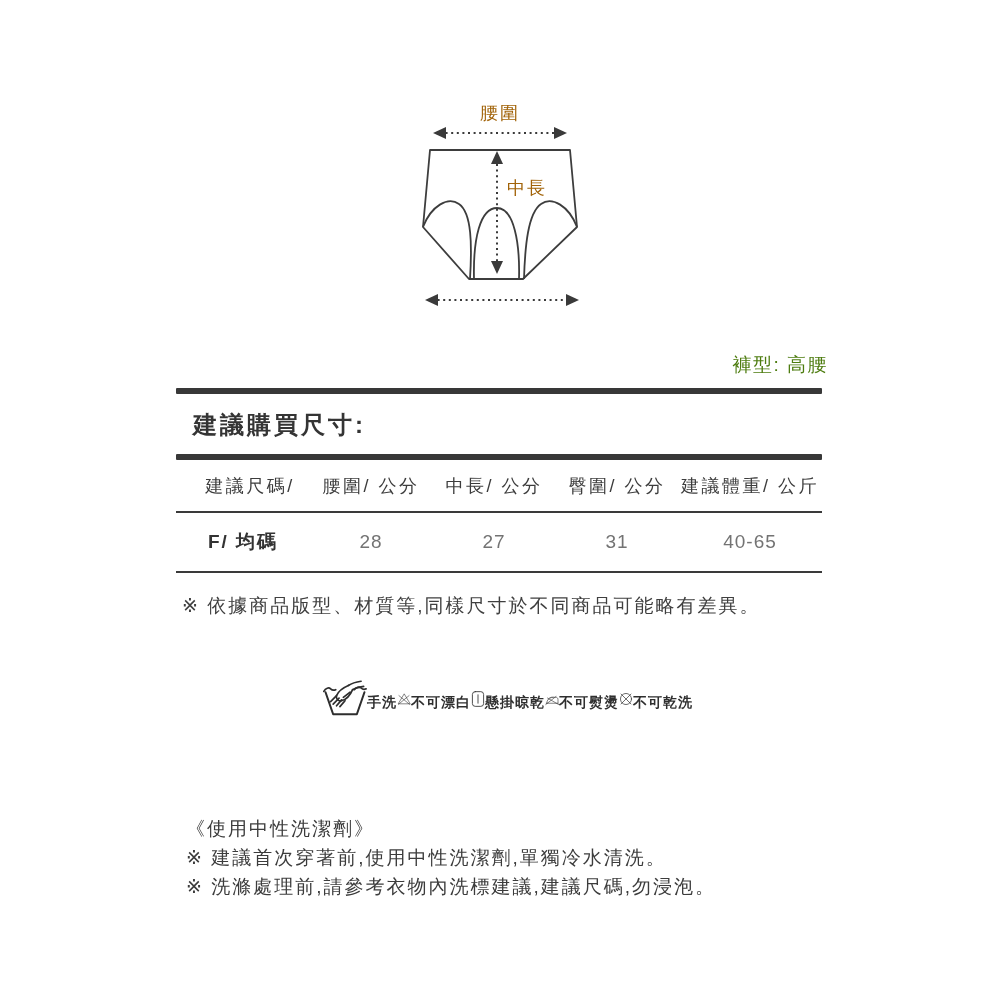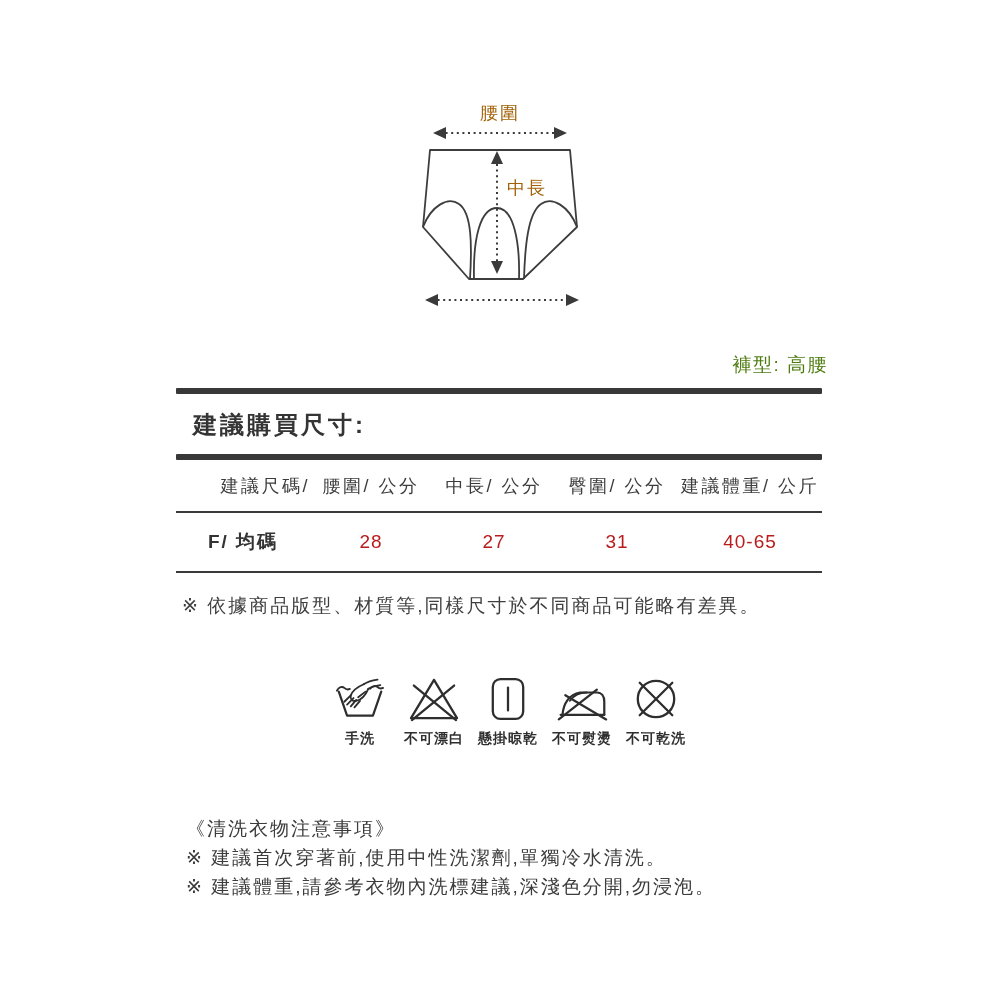--- a/index.html
+++ b/index.html
@@ -31,30 +31,30 @@
 
   
   .section-title { left:193px; top:409px; font-size:24px; font-weight:bold; letter-spacing:3px; color:#343434; }
 
   
   .size-table { left:176px; top:460px; width:646px; }
   .t-row { display:grid; grid-template-columns:134px 122px 124px 122px 144px; align-items:center; }
   .t-head { height:53px; border-bottom:2px solid #3a3a3a; }
   .t-data { height:60px; border-bottom:2px solid #3a3a3a; }
   .th { font-size:18px; letter-spacing:2.5px; text-align:center; color:#3c3c3c; white-space:nowrap; }
-  .th:first-child { text-align:right; padding-left:14px; }
-  .td { font-size:19px; text-align:center; letter-spacing:1px; color:#b91c1c; }
+  .th:first-child { text-align:center; padding-left:14px; }
+  .td { font-size:19px; text-align:center; letter-spacing:1px; color:#737373; }
   .td:first-child { font-weight:bold; letter-spacing:2px; color:#333; }
 
   
   .size-note { left:182px; top:593px; font-size:19px; letter-spacing:2px; color:#3f3f3f; white-space:nowrap; }
 
   
   .care-row { left:323px; top:676px; display:flex; }
-  .care-item { width:74px; display:flex; flex-direction:column; align-items:center;text-align:center; }
+  .care-item { width:74px; display:flex; flex-direction:row; align-items:center;text-align:center; }
   .care-item svg { display:block; height:46px; }
   .care-label { margin-top:8px; font-size:14px; font-weight:bold; letter-spacing:1px; color:#2f2f2f; white-space:nowrap; }
   .care-stroke { fill:none; stroke:#2e2e2e; stroke-width:2.4; stroke-linecap:round; stroke-linejoin:round; }
   .care-stroke-thin { fill:none; stroke:#2e2e2e; stroke-width:2; stroke-linecap:round; stroke-linejoin:round; }
 
   
   .care-notes { left:186px; top:814px; font-size:19px; letter-spacing:2px; line-height:29px; color:#3c3c3c; white-space:nowrap; }
 
   
   .d-line { fill:none; stroke:#3d3d3d; stroke-width:1.8; stroke-linejoin:round; }
@@ -176,18 +176,18 @@
         <circle class="care-stroke" cx="24" cy="24" r="19"></circle>
         <line class="care-stroke" x1="7" y1="7" x2="41" y2="41"></line>
         <line class="care-stroke" x1="41" y1="7" x2="7" y2="41"></line>
       </svg>
       <span class="care-label">不可乾洗</span>
     </div>
 
   </div>
 
   <div class="abs care-notes">
-    <div>《清洗衣物注意事項》</div>
+    <div>《使用中性洗潔劑》</div>
     <div>※ 建議首次穿著前,使用中性洗潔劑,單獨冷水清洗。</div>
-    <div>※ 建議體重,請參考衣物內洗標建議,深淺色分開,勿浸泡。</div>
+    <div>※ 洗滌處理前,請參考衣物內洗標建議,建議尺碼,勿浸泡。</div>
   </div>
 
 </div>
 
 </body></html>

